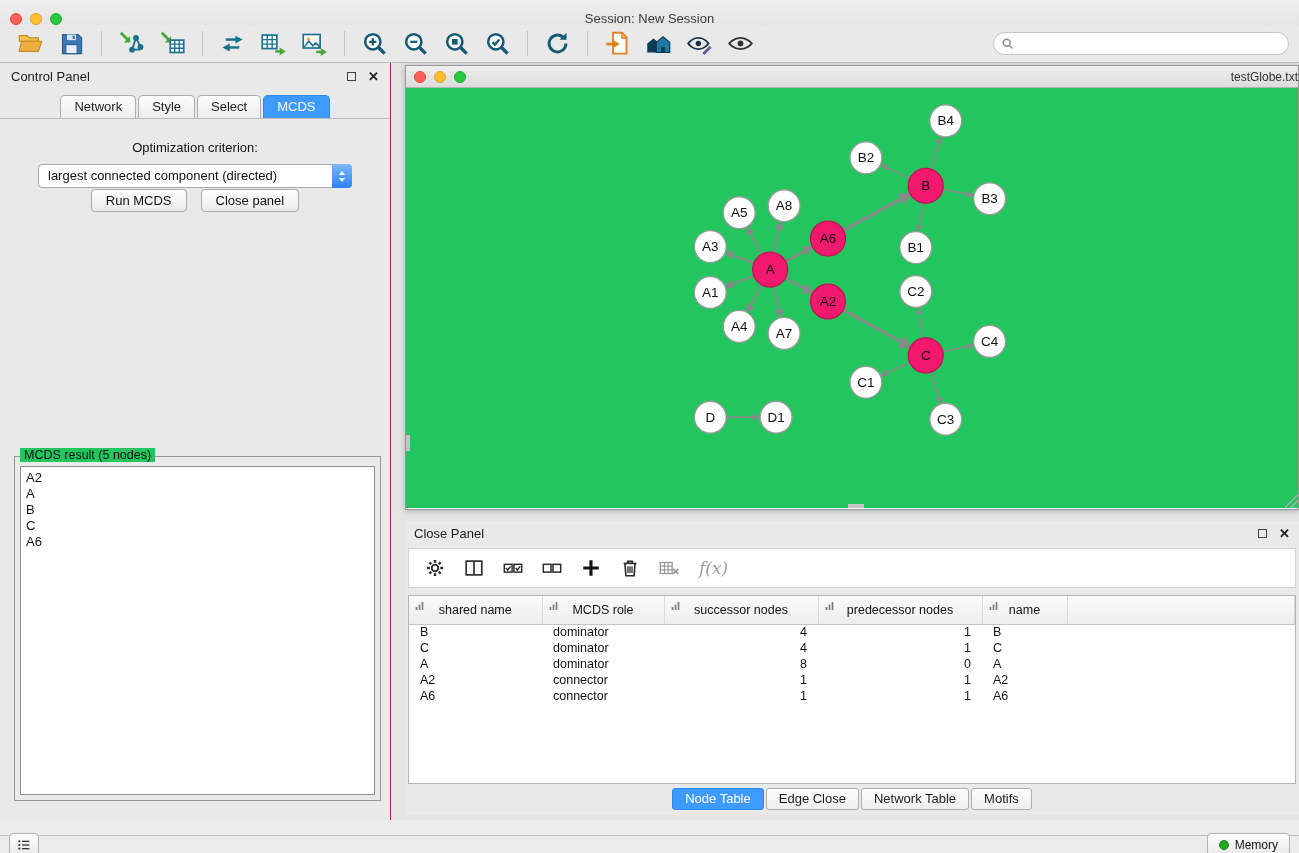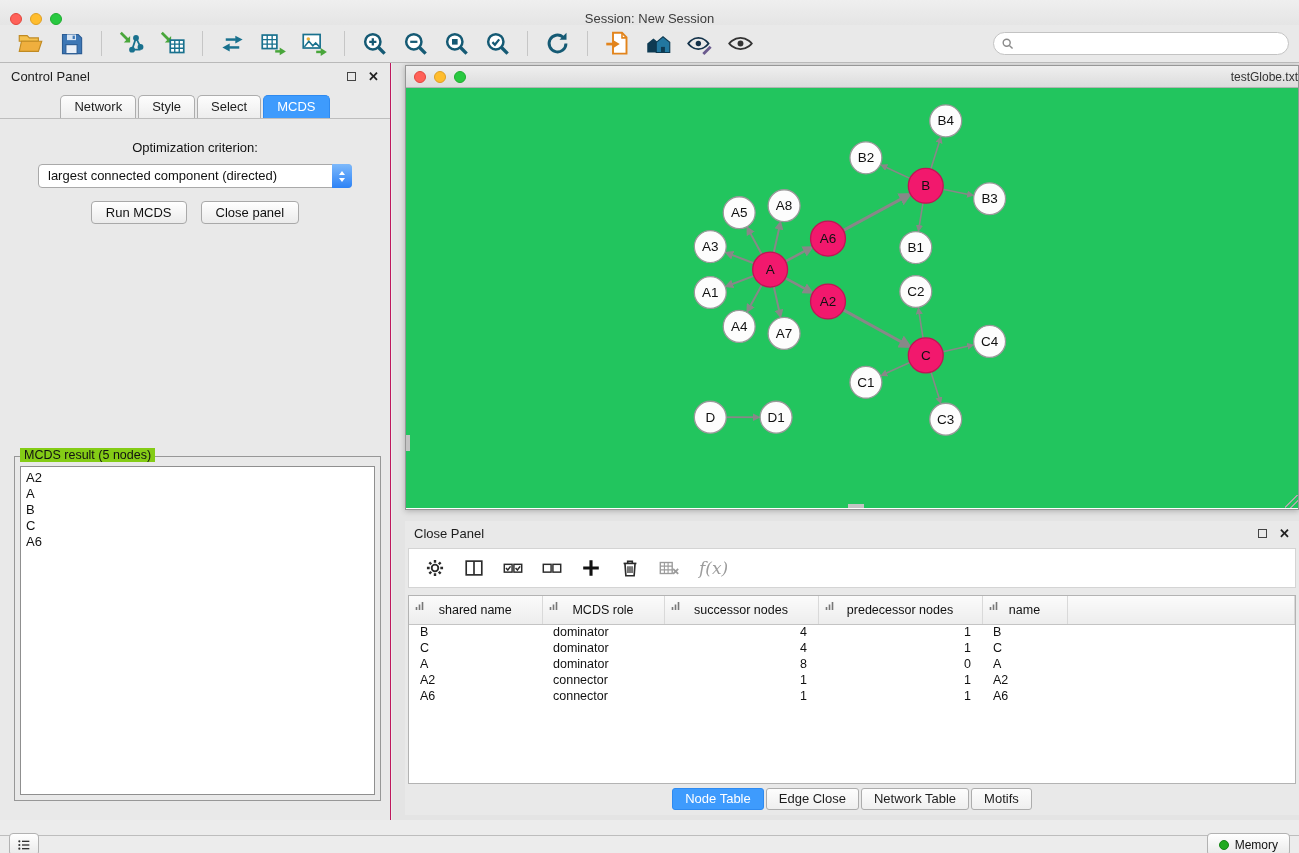--- a/index.html
+++ b/index.html
@@ -33,24 +33,24 @@
   .ph-square{width:9px;height:9px;border:1.5px solid #444;margin-right:12px;display:inline-block}
   .ph-close{font-size:13px;font-weight:bold;color:#222;line-height:1}
   .cp-tabs{display:flex;justify-content:center;gap:2px;padding:5px 0 0;border-bottom:1px solid #bdbdbd}
   .tab{font-size:13px;padding:3px 13px 4px;border:1px solid #adadad;border-bottom:none;border-radius:5px 5px 0 0;background:linear-gradient(#fdfdfd,#ededed);color:#1d1d1d}
   .tab.active{background:#3e9bfd;border-color:#2e8af0;color:#fff}
   .opt-label{text-align:center;font-size:13px;margin-top:21px;color:#111}
   .dropdown{position:relative;width:314px;height:24px;margin:9px auto 0;background:#fff;border:1px solid #a9a9a9;border-radius:4px;font-size:13px;line-height:22px;padding-left:9px;color:#111}
   .stepper{position:absolute;right:-1px;top:-1px;width:20px;height:24px;background:linear-gradient(#7db9fb,#2c82f6);border-radius:0 4px 4px 0;display:flex;flex-direction:column;align-items:center;justify-content:center;gap:3px}
   .tri-up{width:0;height:0;border-left:3.5px solid transparent;border-right:3.5px solid transparent;border-bottom:4.5px solid #fff}
   .tri-down{width:0;height:0;border-left:3.5px solid transparent;border-right:3.5px solid transparent;border-top:4.5px solid #fff}
-  .cp-buttons{display:flex;justify-content:center;gap:14px;margin-top:13px}
+  .cp-buttons{display:flex;justify-content:center;gap:14px;margin-top:1px}
   .btn{font-size:13px;padding:3px 14px;border:1px solid #a9a9a9;border-radius:4px;background:linear-gradient(#ffffff,#ebebeb);color:#111}
   .result-box{position:absolute;left:14px;right:9px;top:393px;bottom:19px;border:1px solid #979797}
-  .result-legend{position:absolute;top:-9px;left:5px;background:#84cc16;padding:0 4px;font-size:12.5px;color:#111}
+  .result-legend{position:absolute;top:-9px;left:5px;background:#22c55e;padding:0 4px;font-size:12.5px;color:#111}
   .result-list{position:absolute;left:5px;right:5px;top:9px;bottom:5px;background:#fff;border:1px solid #8f8f8f;overflow:auto;padding:3px 5px}
   .result-item{font-size:13px;line-height:16px;color:#111}
 
   
   .right-area{position:absolute;top:63px;left:392px;right:0;bottom:33px;background:#e4e4e4}
   .network-window{position:absolute;top:2px;left:13px;right:0;height:445px;border:1px solid #979797;background:#fff;box-shadow:0 1px 6px rgba(0,0,0,.25)}
   .nw-titlebar{height:22px;background:linear-gradient(#efefef,#dcdcdc);border-bottom:1px solid #b3b3b3;position:relative;display:flex;align-items:center}
   .nw-titlebar .lights{margin-left:8px}
   .nw-title{position:absolute;left:0;right:0;text-align:right;font-size:12px;color:#333}
   .nw-canvas{position:relative;height:calc(100% - 23px);background:#22c55e}

